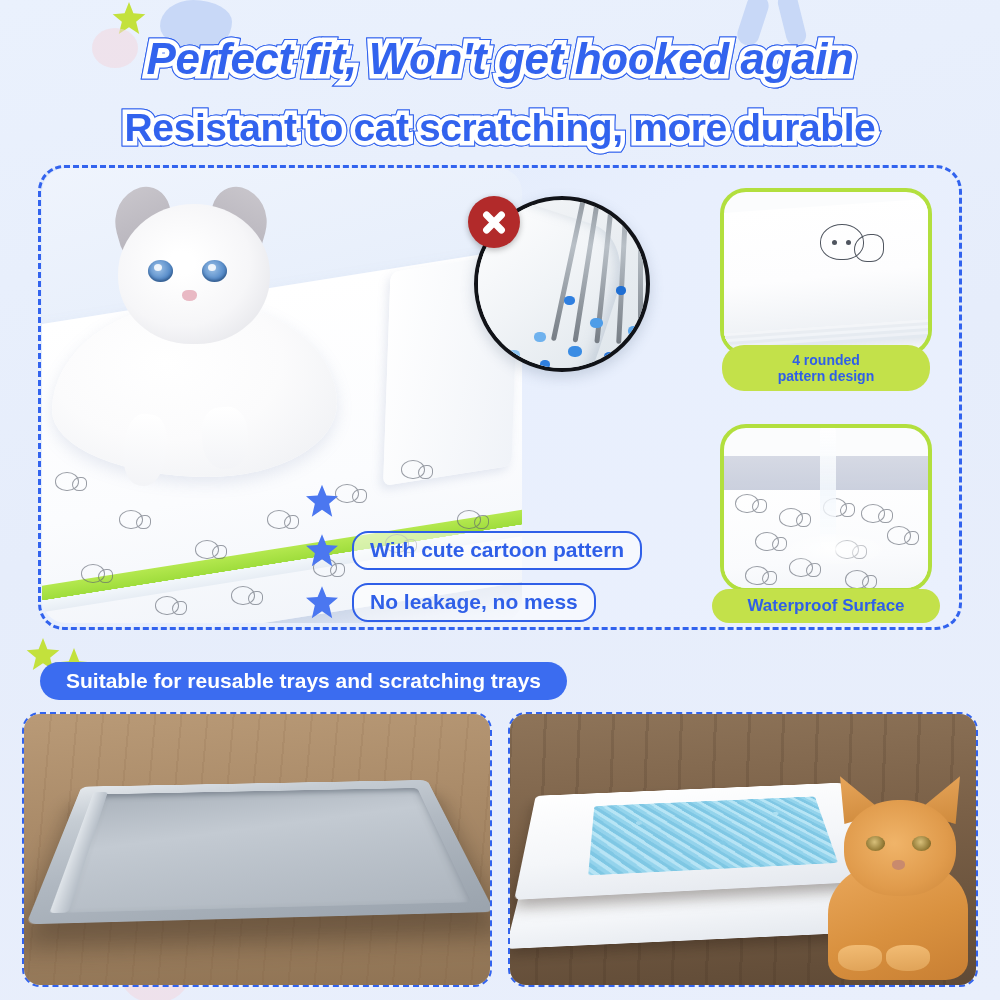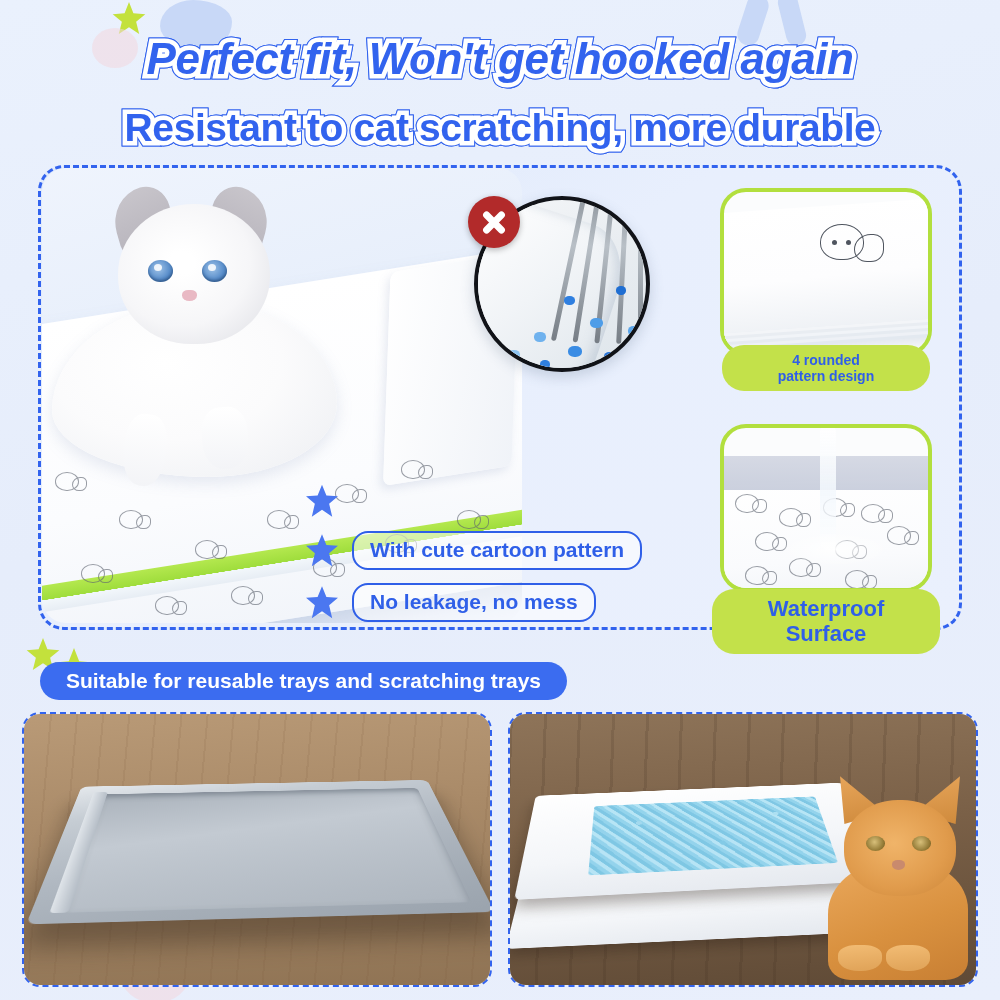--- a/index.html
+++ b/index.html
@@ -202,21 +202,21 @@
     position: absolute; left: 56px; top: 104px; width: 110px; height: 34px;
     background: radial-gradient(ellipse at center, rgba(255,255,255,.95) 0%, rgba(255,255,255,0) 70%);
     z-index: 3;
   }
   .green-label {
     position: absolute; z-index: 6; background: #c3e14a; border-radius: 22px;
     color: #2f5fe8; font-weight: bold; text-align: center; line-height: 1.15;
     padding: 7px 18px;
   }
   .green-label.one { left: 722px; top: 345px; width: 208px; font-size: 14px; }
-  .green-label.two { left: 712px; top: 589px; width: 228px; font-size: 22px; }
+  .green-label.two { left: 712px; top: 589px; width: 228px; font-size: 17px; }
 
   
   .banner {
     position: absolute; left: 40px; top: 662px; height: 38px; z-index: 6;
     background: #3b6cf0; border-radius: 20px; color: #fff;
     font-size: 21px; font-weight: bold; padding: 0 26px;
     display: flex; align-items: center;
   }
 
   

